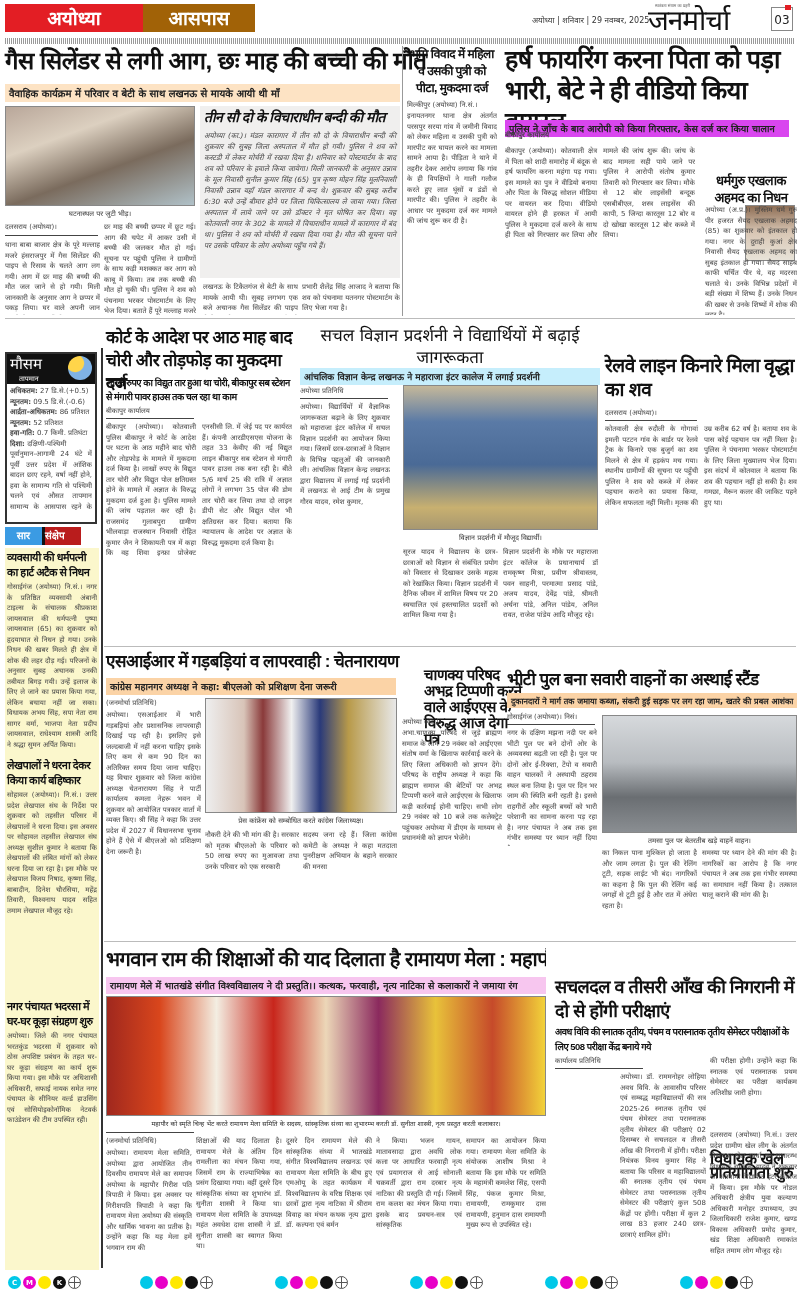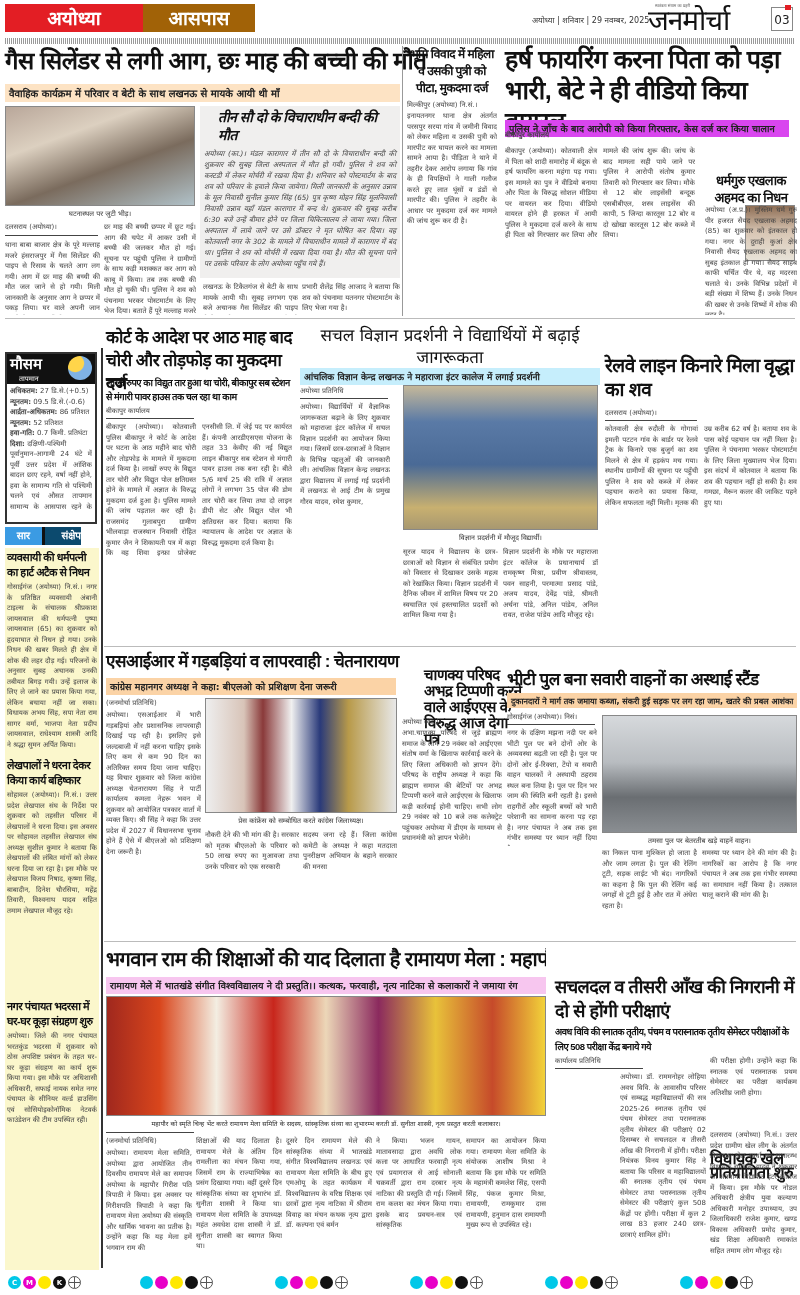--- a/index.html
+++ b/index.html
@@ -42,21 +42,21 @@
 <div class="abs photo" style="left:5px;top:106px;width:190px;height:100px;background:linear-gradient(160deg,#b9a79a,#dcd0c0 30%,#7a6b5d 60%,#b0c1c8)"></div>
 <div class="abs caption" style="left:5px;top:209px;width:190px">घटनास्थल पर जुटी भीड़।</div>
 <div class="abs body-text" style="left:5px;top:222px;width:95px">दलसराय (अयोध्या)।</div>
 <div class="hrule" style="left:5px;top:235px;width:93px"></div>
 <div class="abs body-text" style="left:5px;top:240px;width:95px;height:75px">थाना बाबा बाजार क्षेत्र के पूरे मल्लाह मजरे हंसराजपुर में गैस सिलेंडर की पाइप से रिसाव के चलते आग लग गयी। आग में छः माह की बच्ची की मौत जल जाने से हो गयी। मिली जानकारी के अनुसार आग ने छप्पर में पकड़ लिया। घर वाले अपनी जान बचाने के चक्कर में निकल कर भाग खड़े हुए, लेकिन</div>
 <div class="abs body-text" style="left:104px;top:222px;width:92px;height:93px">छः माह की बच्ची छप्पर में छूट गई। आग की चपेट में आकर उसी में बच्ची की जलकर मौत हो गई। सूचना पर पहुंची पुलिस ने ग्रामीणों के साथ कड़ी मशक्कत कर आग को काबू में किया। तब तक बच्ची की मौत हो चुकी थी। पुलिस ने शव को पंचनामा भरकर पोस्टमार्टम के लिए भेज दिया। बताते हैं पूरे मल्लाह मजरे हंसराजपुर के रहने वाले रामधन पुत्र रामप्यारे के घर पर कार्यक्रम था।</div>
 <div class="abs body-text" style="left:203px;top:282px;width:95px;height:33px">लखनऊ के टिकैतगंज से बेटी के साथ मायके आयी थी। सुबह लगभग एक बजे अचानक गैस सिलेंडर की पाइप से रिसाव के कारण आग लग गयी जो छप्पर में पकड़ लिया।</div>
 <div class="abs body-text" style="left:302px;top:282px;width:98px;height:33px">प्रभारी शैलेंद्र सिंह आजाद ने बताया कि शव को पंचनामा यतनगर पोस्टमार्टम के लिए भेजा गया है।</div>
 
 <div class="abs" style="left:200px;top:106px;width:200px;height:172px;background:#f0efee">
-  <div class="hl" style="font-size:14px;font-style:italic;padding:2px 18px;line-height:18px">तीन सौ दो के विचाराधीन बन्दी की मौत</div>
+  <div class="hl" style="font-size:14px;font-style:italic;padding:2px 4px;line-height:18px">तीन सौ दो के विचाराधीन बन्दी की मौत</div>
   <div class="body-text" style="font-style:italic;padding:2px 4px;height:148px;font-size:7.2px;line-height:11px">अयोध्या (का.)। मंडल कारागार में तीन सौ दो के विचाराधीन बन्दी की शुक्रवार की सुबह जिला अस्पताल में मौत हो गयी। पुलिस ने शव को कस्टडी में लेकर मोर्चरी में रखवा दिया है। शनिवार को पोस्टमार्टम के बाद शव को परिवार के हवाले किया जायेगा। मिली जानकारी के अनुसार उन्नाव के मूल निवासी सुनील कुमार सिंह (65) पुत्र कृष्ण मोहन सिंह मूलनिवासी निवासी उन्नाव यहाँ मंडल कारागार में बन्द थे। शुक्रवार की सुबह करीब 6:30 बजे उन्हें बीमार होने पर जिला चिकित्सालय ले जाया गया। जिला अस्पताल में लाये जाने पर उसे डॉक्टर ने मृत घोषित कर दिया। वह कोतवाली नगर के 302 के मामले में विचाराधीन मामले में कारागार में बंद था। पुलिस ने शव को मोर्चरी में रखवा दिया गया है। मौत की सूचना पाने पर उसके परिवार के लोग अयोध्या पहुँच गये हैं।</div>
 </div>
 
 <div class="vline" style="left:402px;top:46px;height:270px"></div>
 
 <div class="abs hl" style="left:407px;top:46px;width:90px;font-size:12px;line-height:17px;text-align:center">भूमि विवाद में महिला व उसकी पुत्री को पीटा, मुकदमा दर्ज</div>
 <div class="abs body-text" style="left:407px;top:100px;width:90px">मिल्कीपुर (अयोध्या) नि.सं.।</div>
 <div class="abs body-text" style="left:407px;top:111px;width:90px;height:205px">इनायतनगर थाना क्षेत्र अंतर्गत परसपुर सरया गांव में जमीनी विवाद को लेकर महिला व उसकी पुत्री को मारपीट कर घायल करने का मामला सामने आया है। पीड़िता ने थाने में तहरीर देकर आरोप लगाया कि गांव के ही विपक्षियों ने गाली गलौज करते हुए लात घूंसों व डंडों से मारपीट की। पुलिस ने तहरीर के आधार पर मुकदमा दर्ज कर मामले की जांच शुरू कर दी है।</div>
 
 <div class="abs hl" style="left:505px;top:44px;width:290px;font-size:25px;line-height:31px">हर्ष फायरिंग करना पिता को पड़ा भारी, बेटे ने ही वीडियो किया वायरल</div>
@@ -65,38 +65,38 @@
 <div class="abs body-text" style="left:505px;top:146px;width:190px;height:170px;column-count:2;column-gap:6px">बीकापुर (अयोध्या)। कोतवाली क्षेत्र में पिता को शादी समारोह में बंदूक से हर्ष फायरिंग करना महंगा पड़ गया। इस मामले का पुत्र ने वीडियो बनाया और पिता के विरुद्ध सोशल मीडिया पर वायरल कर दिया। वीडियो वायरल होने ही हरकत में आयी पुलिस ने मुकदमा दर्ज करने के साथ ही पिता को गिरफ्तार कर लिया और मामले की जांच शुरू की। जांच के बाद मामला सही पाये जाने पर पुलिस ने आरोपी संतोष कुमार तिवारी को गिरफ्तार कर लिया। मौके से 12 बोर लाइसेंसी बन्दूक एसबीबीएल, शस्त्र लाइसेंस की कापी, 5 जिन्दा कारतूस 12 बोर व दो खोखा कारतूस 12 बोर कब्जे में लिया।</div>
 
 <div class="abs hl" style="left:705px;top:172px;width:92px;font-size:13px;line-height:17px;text-align:center">धर्मगुरु एखलाक अहमद का निधन</div>
 <div class="abs photo" style="left:745px;top:205px;width:50px;height:56px;background:linear-gradient(180deg,#8e6e55,#d9c7b5 50%,#e8e3d8)"></div>
 <div class="abs body-text" style="left:705px;top:205px;width:92px;height:110px;shape-outside:none">अयोध्या (अ.प्र.)। मुस्लिम धर्म गुरु पीर हजरत सैयद एखलाक अहमद (85) का शुक्रवार को इंतकाल हो गया। नगर के दुराही कुआं क्षेत्र निवासी सैयद एखलाक अहमद का सुबह इंतकाल हो गया। सैयद साहब काफी चर्चित पीर थे, वह मदरसा चलाते थे। उनके विभिन्न प्रदेशों में बड़ी संख्या में शिष्य हैं। उनके निधन की खबर से उनके शिष्यों में शोक की लहर है।</div>
 
 <div class="hrule" style="left:5px;top:318px;width:790px;background:#bbb"></div>
 
 <div class="abs" style="left:5px;top:352px;width:92px;height:172px;border:2px solid #333;background:#fff">
   <div style="background:#111;height:30px;position:relative">
-    <div style="color:#fff;font-weight:bold;font-size:15px;padding-left:3px;line-height:20px">मौसम</div>
+    <div style="color:#fff;font-weight:normal;font-size:15px;padding-left:3px;line-height:20px">मौसम</div>
     <div style="color:#fff;font-size:7px;padding-left:12px">तापमान</div>
     <div style="position:absolute;right:3px;top:2px;width:24px;height:24px;border-radius:50%;background:radial-gradient(circle at 30% 30%,#ffd54a 35%,#7fb2e5 40%)"></div>
   </div>
   <div style="padding:2px 3px">
     <div class="body-text"><b>अधिकतम:</b> <span>27 डि.से.(+0.5)</span></div>
     <div class="body-text"><b>न्यूनतम:</b> <span>09.5 डि.से.(-0.6)</span></div>
     <div class="body-text"><b>आर्द्रता-अधिकतम:</b> <span>86 प्रतिशत</span></div>
     <div class="body-text"><b>न्यूनतम:</b> <span>52 प्रतिशत</span></div>
     <div class="body-text"><b>हवा-गति:</b> <span>0.7 किमी. प्रतिघंटा</span></div>
     <div class="body-text"><b>दिशा:</b> <span>दक्षिणी-पश्चिमी</span></div>
     <div class="body-text" style="height:62px">पूर्वानुमान-आगामी 24 घंटे में पूर्वी उत्तर प्रदेश में आंशिक बादल छाए रहने, वर्षा नहीं होने, हवा के सामान्य गति से पश्चिमी चलने एवं औसत तापमान सामान्य के आसपास रहने के आसार हैं।</div>
   </div>
 </div>
 
 <div class="abs" style="left:5px;top:527px;width:76px;height:18px;display:flex">
   <div style="background:#3b9be3;color:#fff;font-weight:bold;font-size:10px;width:40px;text-align:center;line-height:18px;border-right:3px solid #111">सार</div>
-  <div style="background:#0c4a6e;color:#fff;font-weight:bold;font-size:10px;flex:1;text-align:right;line-height:18px">संक्षेप</div>
+  <div style="background:#b91c1c;color:#fff;font-weight:bold;font-size:10px;flex:1;text-align:left;line-height:18px">संक्षेप</div>
 </div>
 
 <div class="abs" style="left:5px;top:548px;width:94px;height:722px;background:#fbf7cc;padding:2px">
   <div class="hl" style="font-size:11px;line-height:15px">व्यवसायी की धर्मपत्नी का हार्ट अटैक से निधन</div>
   <div class="body-text" style="height:172px;margin-top:2px">गोसाईगंज (अयोध्या) नि.सं.। नगर के प्रतिष्ठित व्यवसायी अंबानी टाइल्स के संचालक श्रीप्रकाश जायसवाल की धर्मपत्नी पुष्पा जायसवाल (65) का शुक्रवार को हृदयाघात से निधन हो गया। उनके निधन की खबर मिलते ही क्षेत्र में शोक की लहर दौड़ गई। परिजनों के अनुसार सुबह अचानक उनकी तबीयत बिगड़ गयी। उन्हें इलाज के लिए ले जाने का प्रयास किया गया, लेकिन बचाया नहीं जा सका। विधायक अभय सिंह, सपा नेता राम सागर वर्मा, भाजपा नेता प्रदीप जायसवाल, राधेश्याम शास्त्री आदि ने श्रद्धा सुमन अर्पित किया।</div>
   <div class="hl" style="font-size:11px;line-height:15px;margin-top:4px">लेखपालों ने धरना देकर किया कार्य बहिष्कार</div>
   <div class="body-text" style="height:205px;margin-top:2px">सोहावल (अयोध्या)। नि.सं.। उत्तर प्रदेश लेखपाल संघ के निर्देश पर शुक्रवार को तहसील परिसर में लेखपालों ने धरना दिया। इस अवसर पर सोहावल तहसील लेखपाल संघ अध्यक्ष सुशील कुमार ने बताया कि लेखपालों की लंबित मांगों को लेकर धरना दिया जा रहा है। इस मौके पर लेखपाल विजय निषाद, कृष्णा सिंह, बाबादीन, दिनेश चौरसिया, महेंद्र तिवारी, विश्वनाथ यादव सहित तमाम लेखपाल मौजूद रहे।</div>
   <div class="hl" style="font-size:11px;line-height:15px;margin-top:4px">नगर पंचायत भदरसा में घर-घर कूड़ा संग्रहण शुरु</div>
   <div class="body-text" style="height:230px;margin-top:2px">अयोध्या। जिले की नगर पंचायत भरतकुंड भदरसा में शुक्रवार को ठोस अपशिष्ट प्रबंधन के तहत घर-घर कूड़ा संग्रहण का कार्य शुरू किया गया। इस मौके पर अधिशासी अधिकारी, सफाई नायक समेत नगर पंचायत के सीनियर वर्ल्ड हाउसिंग एवं सोसियोइकोनॉमिक नेटवर्क फाउंडेशन की टीम उपस्थित रही।</div>
 </div>

